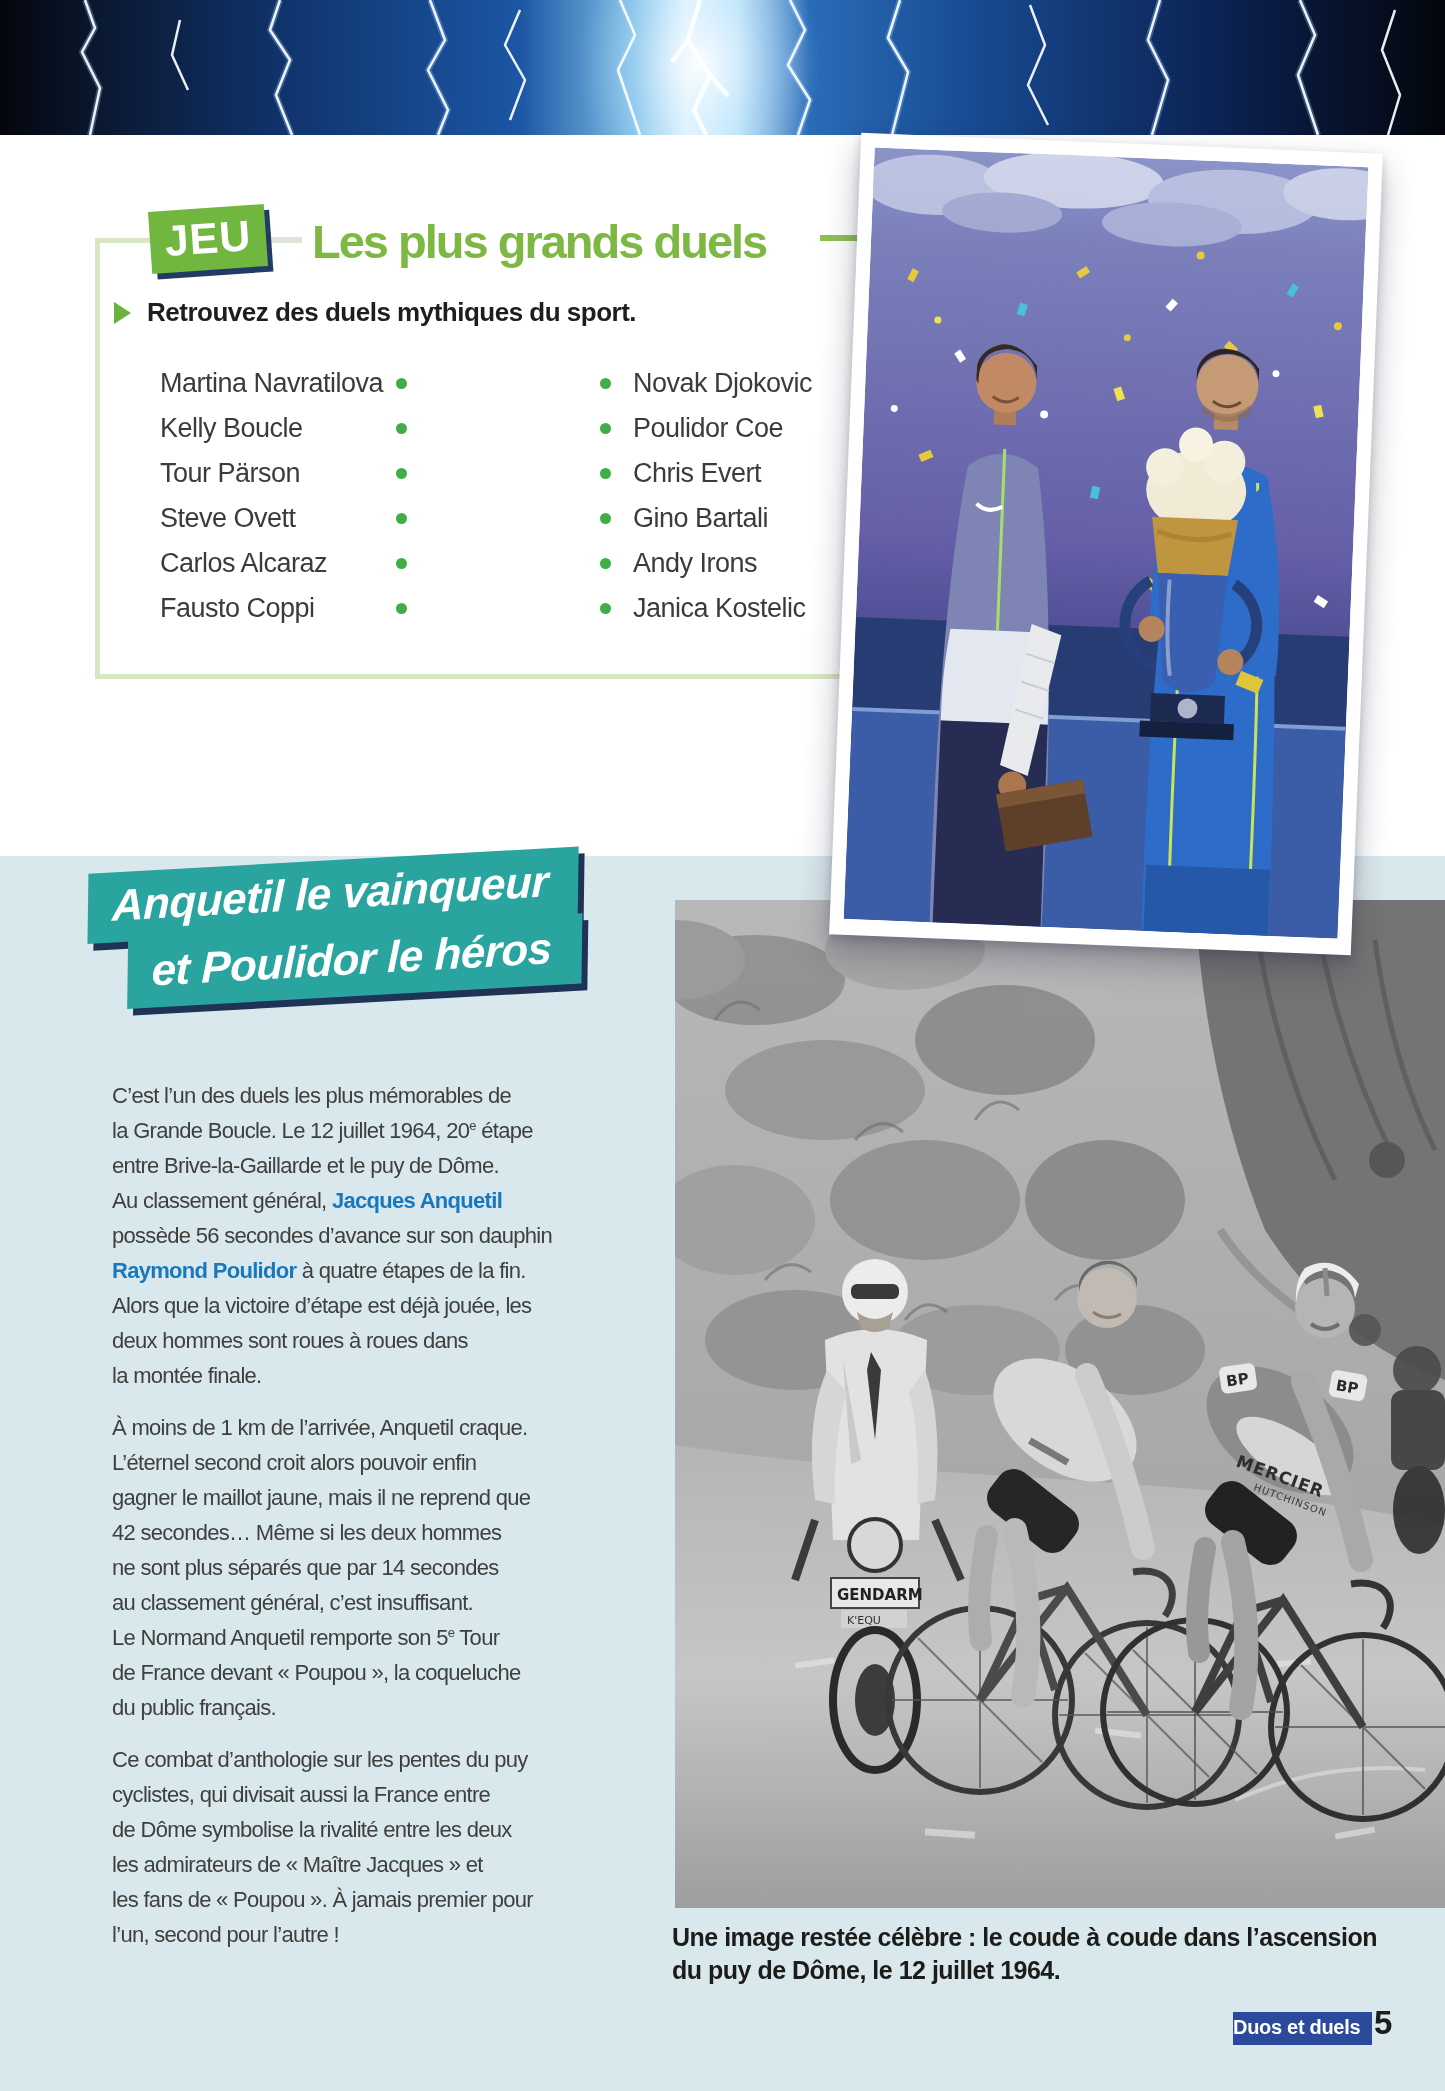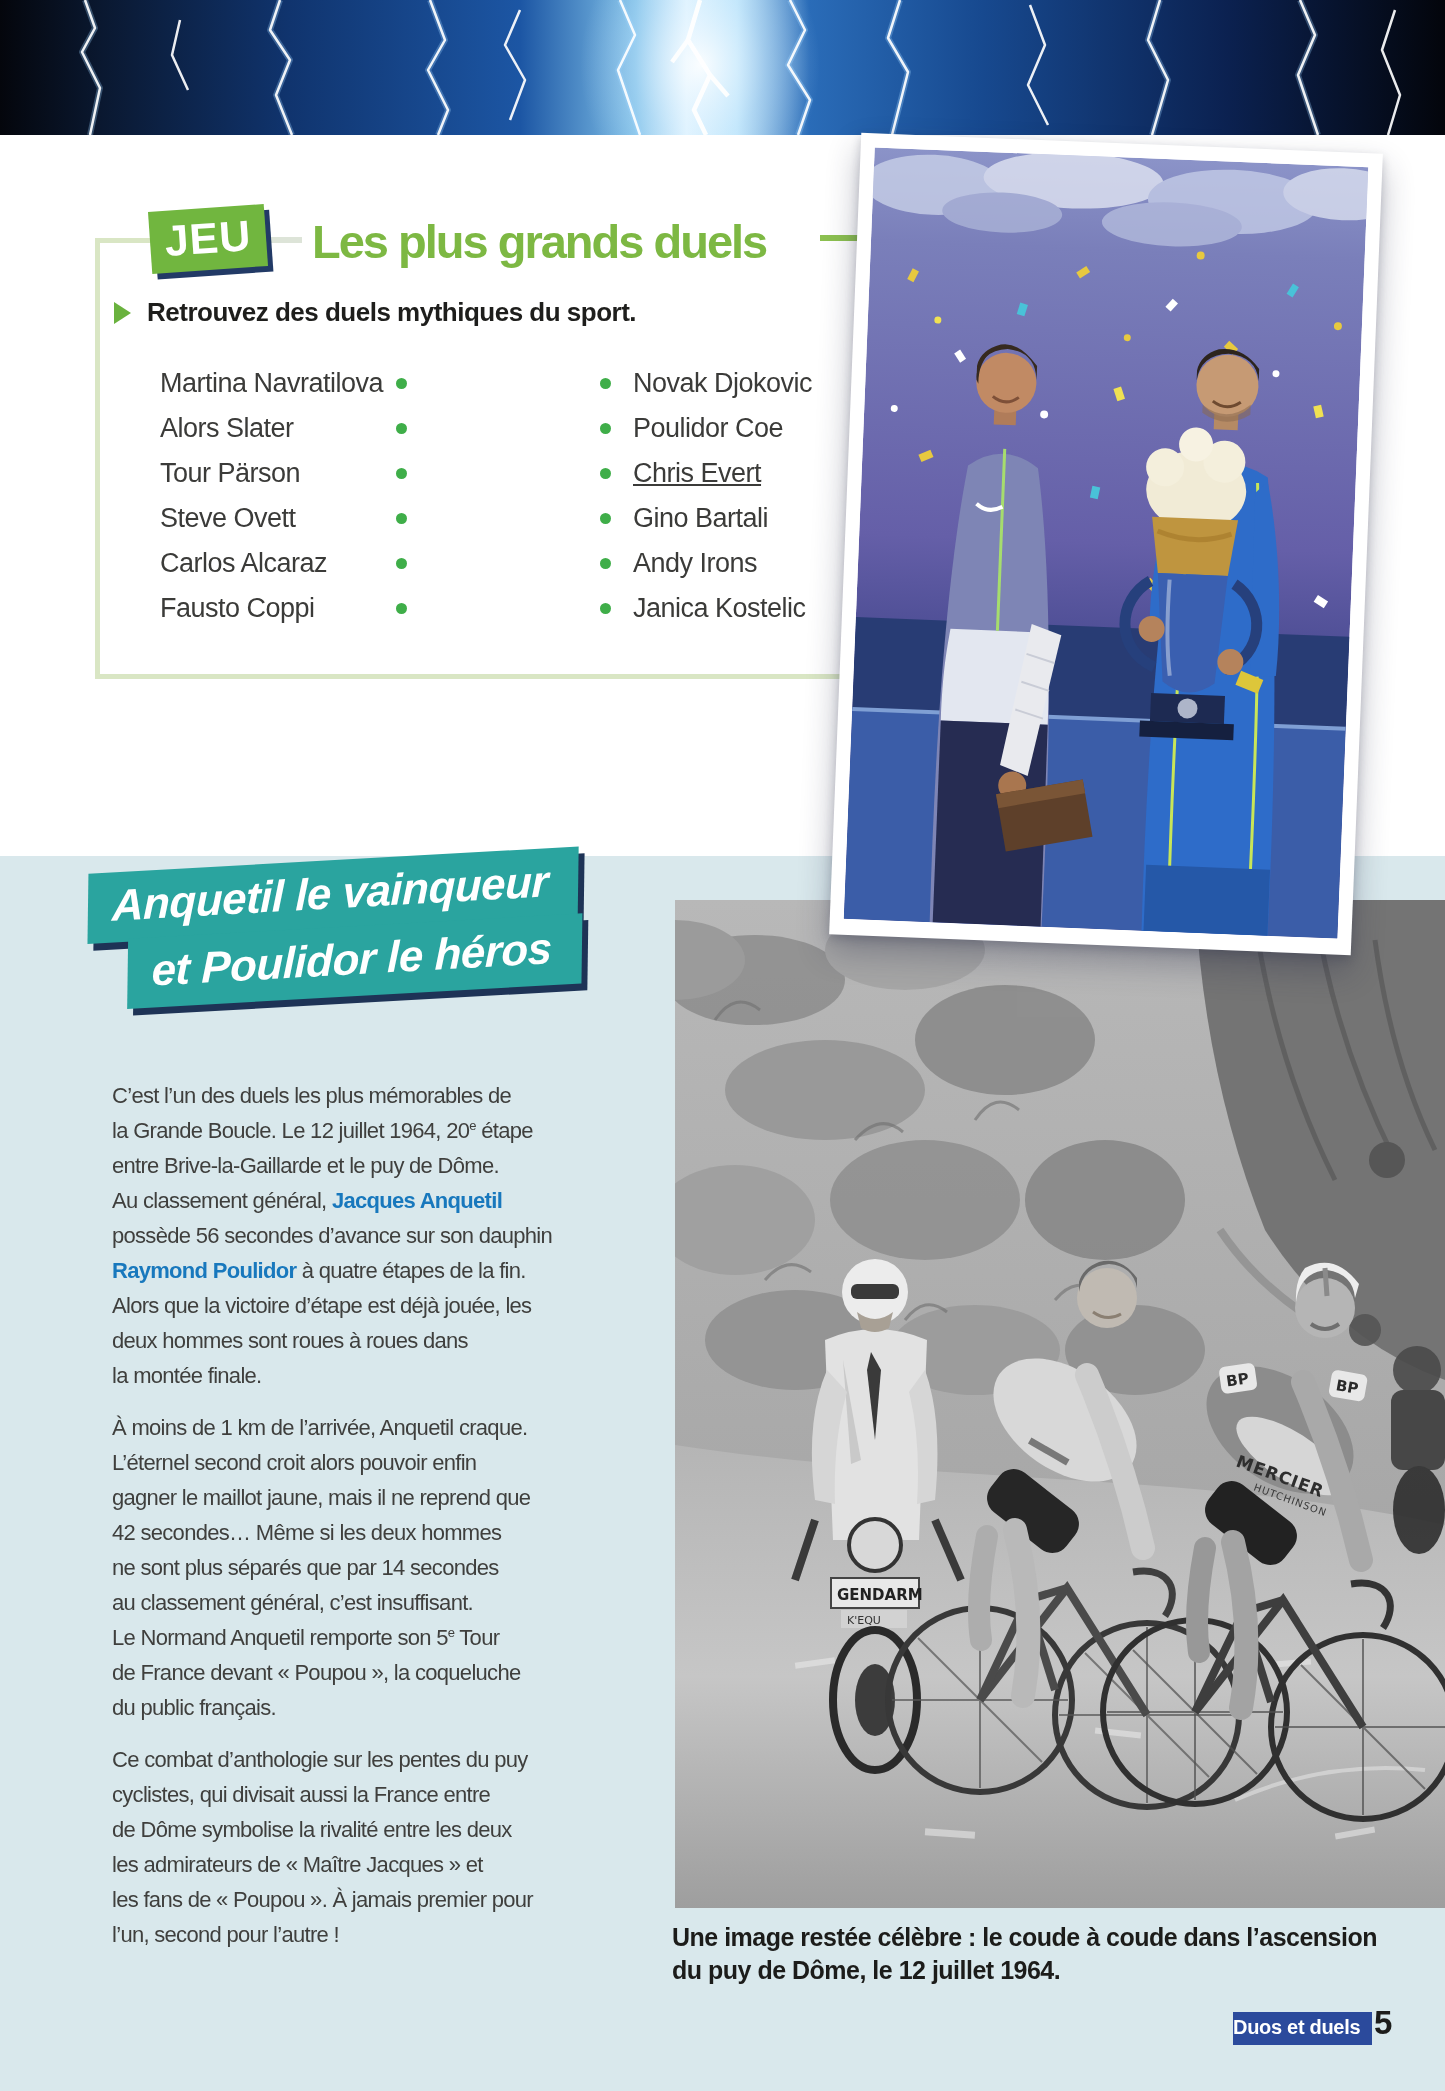--- a/index.html
+++ b/index.html
@@ -161,28 +161,28 @@
   <div class="game-title">Les plus grands duels</div>
 
   <div class="instr-arrow"></div>
   <div class="instruction">Retrouvez des duels mythiques du sport.</div>
 
   <div id="match-area">
       <div class="match-name" style="left: 148px; top: 368px;">Martina Navratilova</div>
       <div class="match-dot" style="left: 396px; top: 378px;"></div>
       <div class="match-dot" style="left: 600px; top: 378px;"></div>
       <div class="match-name" style="left: 621px; top: 368px;">Novak Djokovic</div>
-      <div class="match-name" style="left: 148px; top: 413px;">Alors Slater</div>
+      <div class="match-name" style="left: 148px; top: 413px;">Kelly Boucle</div>
       <div class="match-dot" style="left: 396px; top: 423px;"></div>
       <div class="match-dot" style="left: 600px; top: 423px;"></div>
       <div class="match-name" style="left: 621px; top: 413px;">Poulidor Coe</div>
       <div class="match-name" style="left: 148px; top: 458px;">Tour Pärson</div>
       <div class="match-dot" style="left: 396px; top: 468px;"></div>
       <div class="match-dot" style="left: 600px; top: 468px;"></div>
-      <div class="match-name" style="left: 621px; top: 458px; text-decoration: underline;">Chris Evert</div>
+      <div class="match-name" style="left: 621px; top: 458px;">Chris Evert</div>
       <div class="match-name" style="left: 148px; top: 503px;">Steve Ovett</div>
       <div class="match-dot" style="left: 396px; top: 513px;"></div>
       <div class="match-dot" style="left: 600px; top: 513px;"></div>
       <div class="match-name" style="left: 621px; top: 503px;">Gino Bartali</div>
       <div class="match-name" style="left: 148px; top: 548px;">Carlos Alcaraz</div>
       <div class="match-dot" style="left: 396px; top: 558px;"></div>
       <div class="match-dot" style="left: 600px; top: 558px;"></div>
       <div class="match-name" style="left: 621px; top: 548px;">Andy Irons</div>
       <div class="match-name" style="left: 148px; top: 593px;">Fausto Coppi</div>
       <div class="match-dot" style="left: 396px; top: 603px;"></div>

